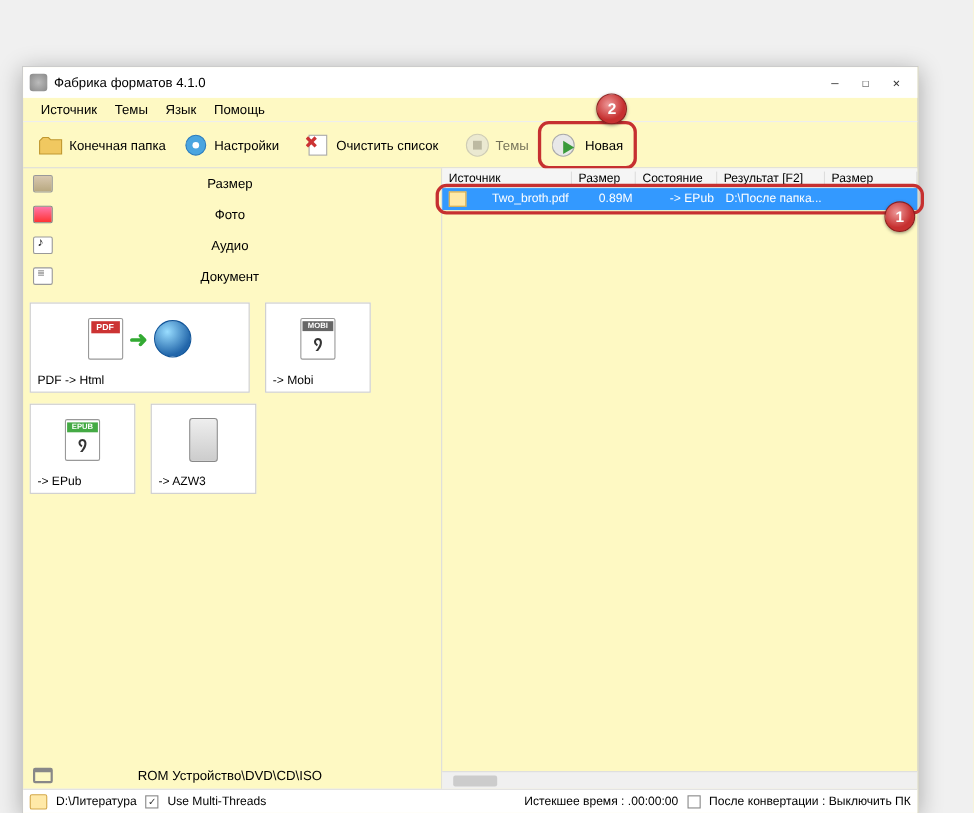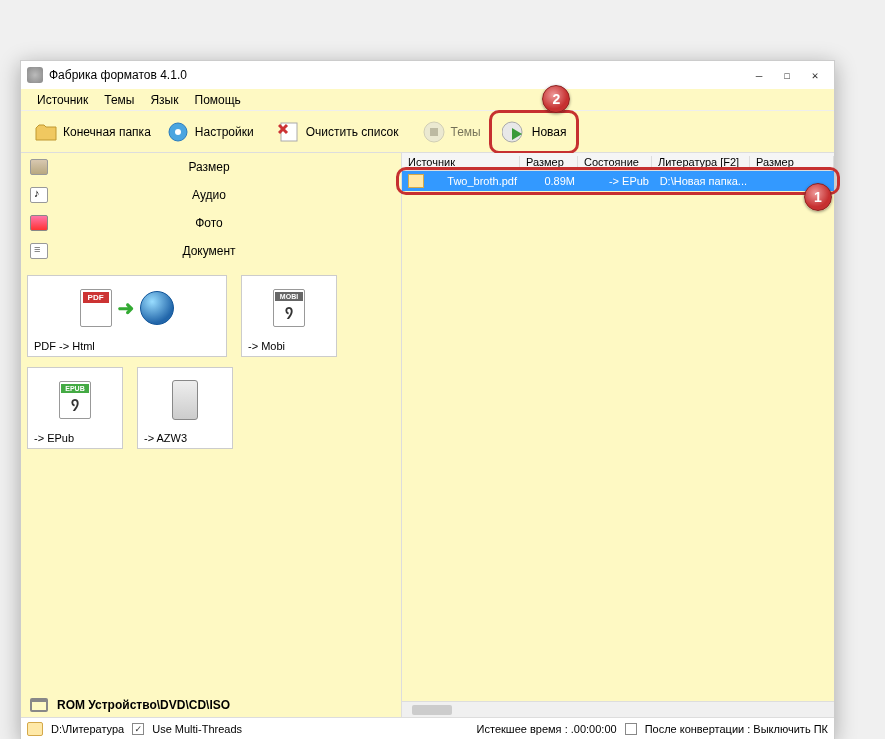--- a/index.html
+++ b/index.html
@@ -56,21 +56,21 @@
 .globe { width: 34px; height: 34px; border-radius: 50%; background: radial-gradient(circle at 35% 30%, #9df, #26a 70%); border: 1px solid #159; }
 .arrow-r { font-size: 20px; color: #3a3; font-weight: bold; }
 .reader { width: 26px; height: 40px; background: linear-gradient(#eee,#ccc); border: 1px solid #888; border-radius: 3px; }
 
 .bottom-cats { margin-top: auto; }
 .bc-row { height: 24px; display: flex; align-items: center; }
 .bc-icon { width: 36px; display: flex; justify-content: center; }
 .bc-ic { width: 18px; height: 14px; }
 .ic-rom { border: 2px solid #888; border-radius: 2px; border-top-width: 4px; }
 .ic-util { border: 3px dotted #888; border-radius: 50%; width: 14px; height: 14px; }
-.bc-label { flex: 1; text-align: left; padding-right: 40px; font-weight: bold; }
+.bc-label { flex: 1; text-align: center; padding-right: 40px; }
 
 
 .right { flex: 1; border-left: 1px solid #ddd; display: flex; flex-direction: column; position: relative; }
 .file-header { height: 18px; display: flex; align-items: center; background: #f5f5f5; border-bottom: 1px solid #ddd; font-size: 11px; }
 .fh-col { padding: 0 6px; border-right: 1px solid #ddd; overflow: hidden; white-space: nowrap; }
 .col-src { width: 118px; }
 .col-size { width: 58px; }
 .col-state { width: 74px; }
 .col-res { width: 98px; }
 .col-size2 { flex: 1; }
@@ -168,29 +168,29 @@
     <div class="left">
       <div class="cats">
         <div class="cat-row">
           <div class="cat-icon-col">
               <div class="cat-ic ic-video"></div>
             </div>
           <div class="cat-label">Размер</div>
         </div>
         <div class="cat-row">
           <div class="cat-icon-col">
+              <div class="cat-ic ic-photo"></div>
+            </div>
+          <div class="cat-label">Фото</div>
+        </div>
+        <div class="cat-row">
+          <div class="cat-icon-col">
               <div class="cat-ic ic-audio"></div>
             </div>
           <div class="cat-label">Аудио</div>
-        </div>
-        <div class="cat-row">
-          <div class="cat-icon-col">
-              <div class="cat-ic ic-photo"></div>
-            </div>
-          <div class="cat-label">Фото</div>
         </div>
         <div class="cat-row">
           <div class="cat-icon-col">
               <div class="cat-ic ic-doc"></div>
             </div>
           <div class="cat-label">Документ</div>
         </div>
       </div>
 
       <div class="convs">
@@ -234,32 +234,32 @@
           <div class="bc-label">ROM Устройство\DVD\CD\ISO</div>
         </div>
       </div>
     </div>
 
     <div class="right">
       <div class="file-header">
         <div class="fh-col col-src">Источник</div>
         <div class="fh-col col-size">Размер</div>
         <div class="fh-col col-state">Состояние</div>
-        <div class="fh-col col-res">Литература [F2]</div>
+        <div class="fh-col col-res">Результат [F2]</div>
         <div class="fh-col col-size2">Размер</div>
       </div>
       <div class="file-row-wrap">
         <div class="row-highlight"></div>
         <div class="callout" style="right:2px; top:12px;">1</div>
         <div class="file-row">
           <div class="fr-ic"></div>
           <div class="fr-col" style="width:94px">Two_broth.pdf</div>
           <div class="fr-col" style="width:58px">0.89M</div>
           <div class="fr-col" style="width:74px">-&gt; EPub</div>
-          <div class="fr-col" style="width:98px">D:\Новая папка...</div>
+          <div class="fr-col" style="width:98px">D:\После папка...</div>
           <div class="fr-col" style="flex:1"></div>
         </div>
       </div>
       <div class="hscroll">
         <div class="thumb"></div>
       </div>
     </div>
 
   </div>
 

